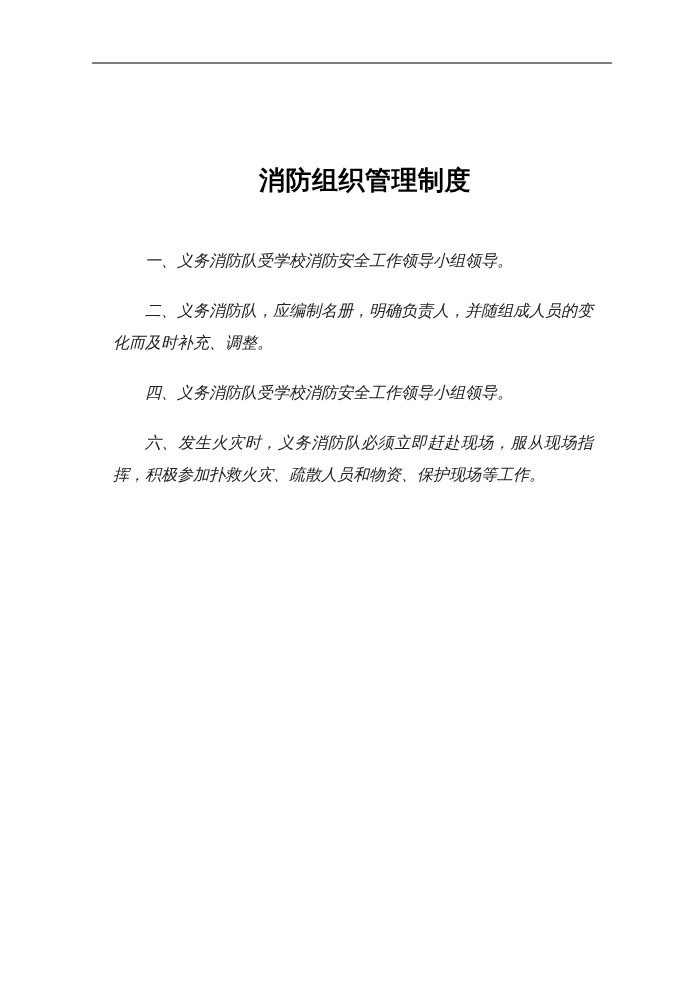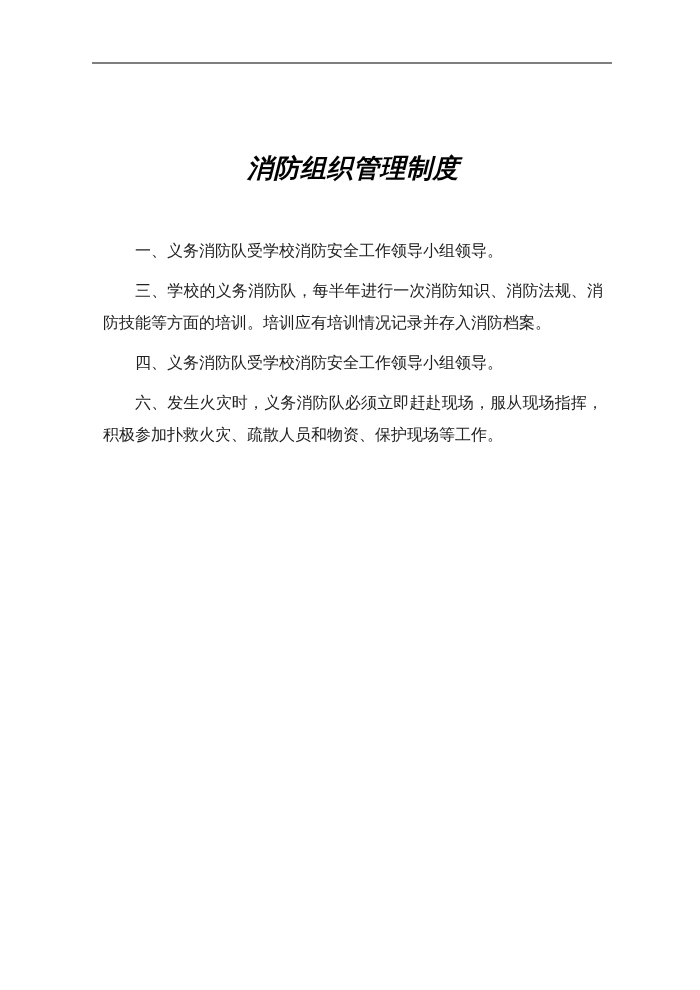--- a/index.html
+++ b/index.html
@@ -21,55 +21,55 @@
     top: 62px;
     width: 520px;
     height: 2px;
     background: #7f7f7f;
   }
   .doc-title {
     position: absolute;
     left: 95px;
     top: 152px;
     width: 516px;
-    margin: 0;
+    margin: 12px;
     text-align: center;
     font-size: 26px;
     line-height: 32px;
     font-weight: bold;
     color: #000000;
     letter-spacing: 0.5px;
-    font-style: italic;
   }
   .doc-body {
     position: absolute;
     left: 95px;
     top: 227px;
     width: 516px;
     font-size: 16px;
     line-height: 32px;
     color: #212121;
     text-align: justify;
   }
   .para {
-    margin: 8px;
+    margin: 18px;
     padding: 0;
     text-indent: 2em;
     word-break: break-all;
+    font-style: italic;
   }
 </style>
 </head>
 <body>
 
 <div class="page">
 
   <div class="header-rule"></div>
 
   <h1 class="doc-title">消防组织管理制度</h1>
 
   <div class="doc-body">
     <p class="para">一、义务消防队受学校消防安全工作领导小组领导。</p>
-    <p class="para">三、学校的义务消防队，每半年进行一次消防知识、消防法规、消防技能等方面的培训。培训应有培训情况记录并存入消防档案。</p>
+    <p class="para">二、义务消防队，应编制名册，明确负责人，并随组成人员的变化而及时补充、调整。</p>
     <p class="para">四、义务消防队受学校消防安全工作领导小组领导。</p>
     <p class="para">六、发生火灾时，义务消防队必须立即赶赴现场，服从现场指挥，积极参加扑救火灾、疏散人员和物资、保护现场等工作。</p>
   </div>
 
 </div>
 
 </body></html>

